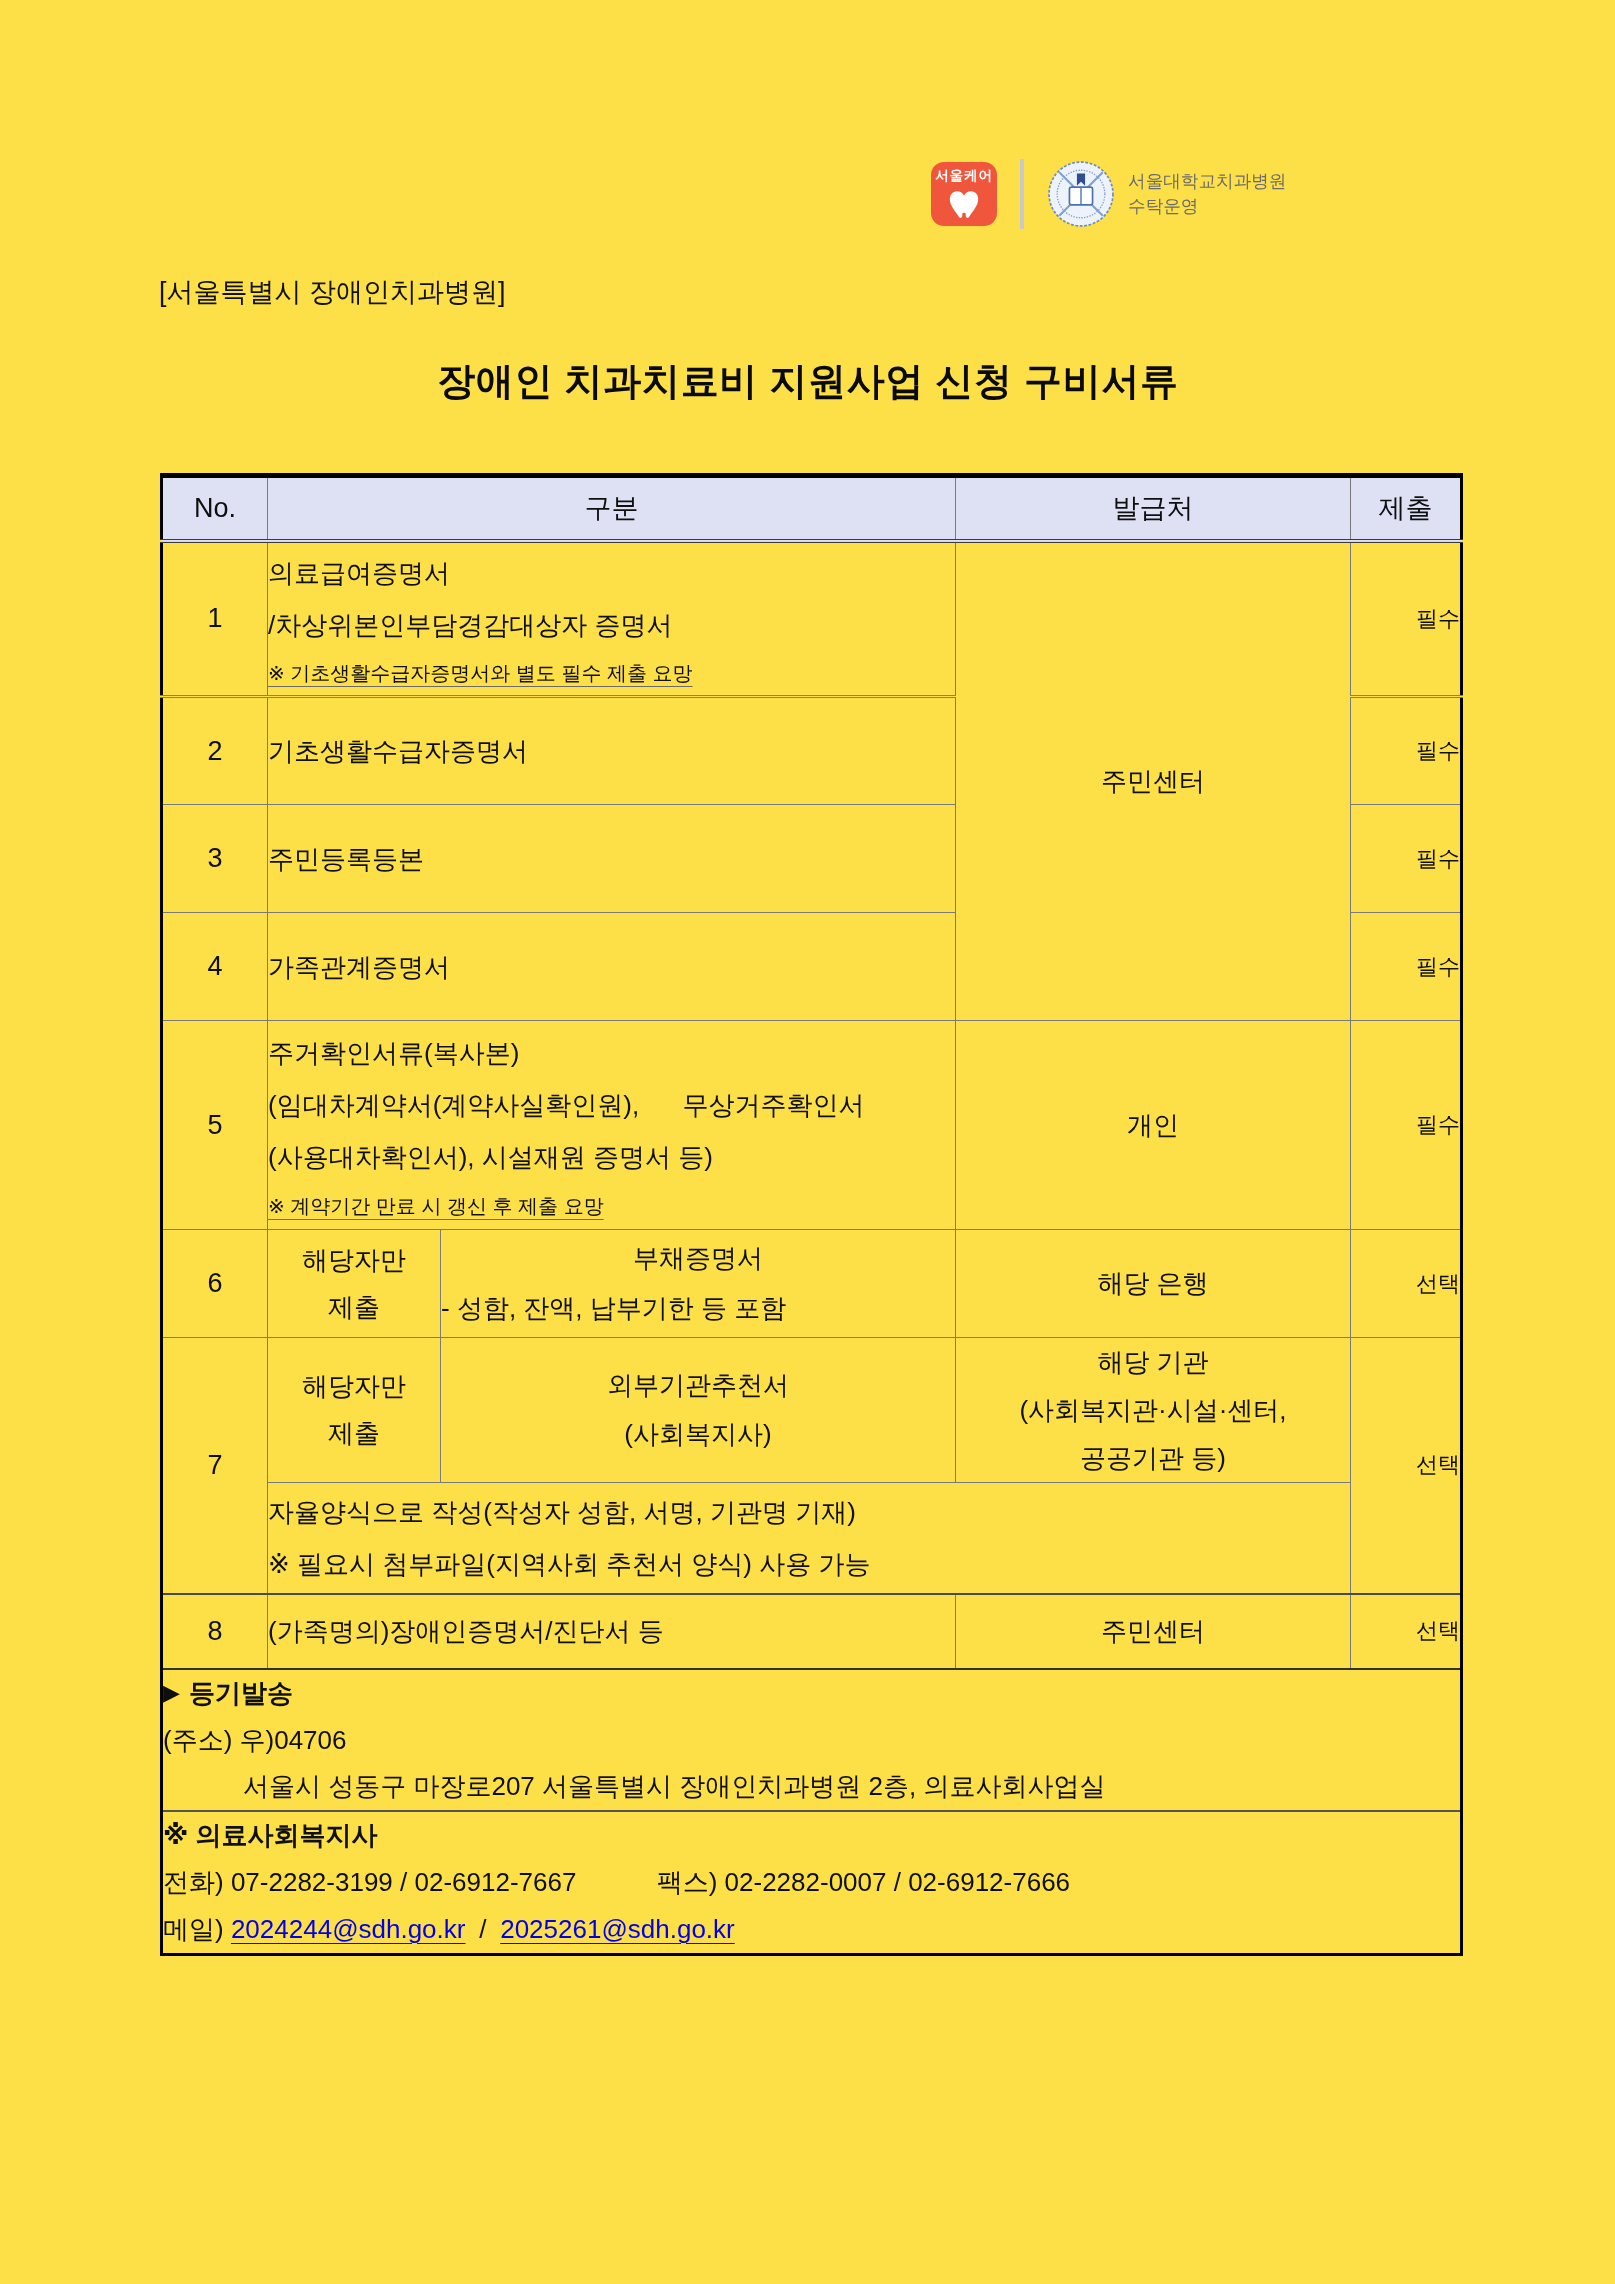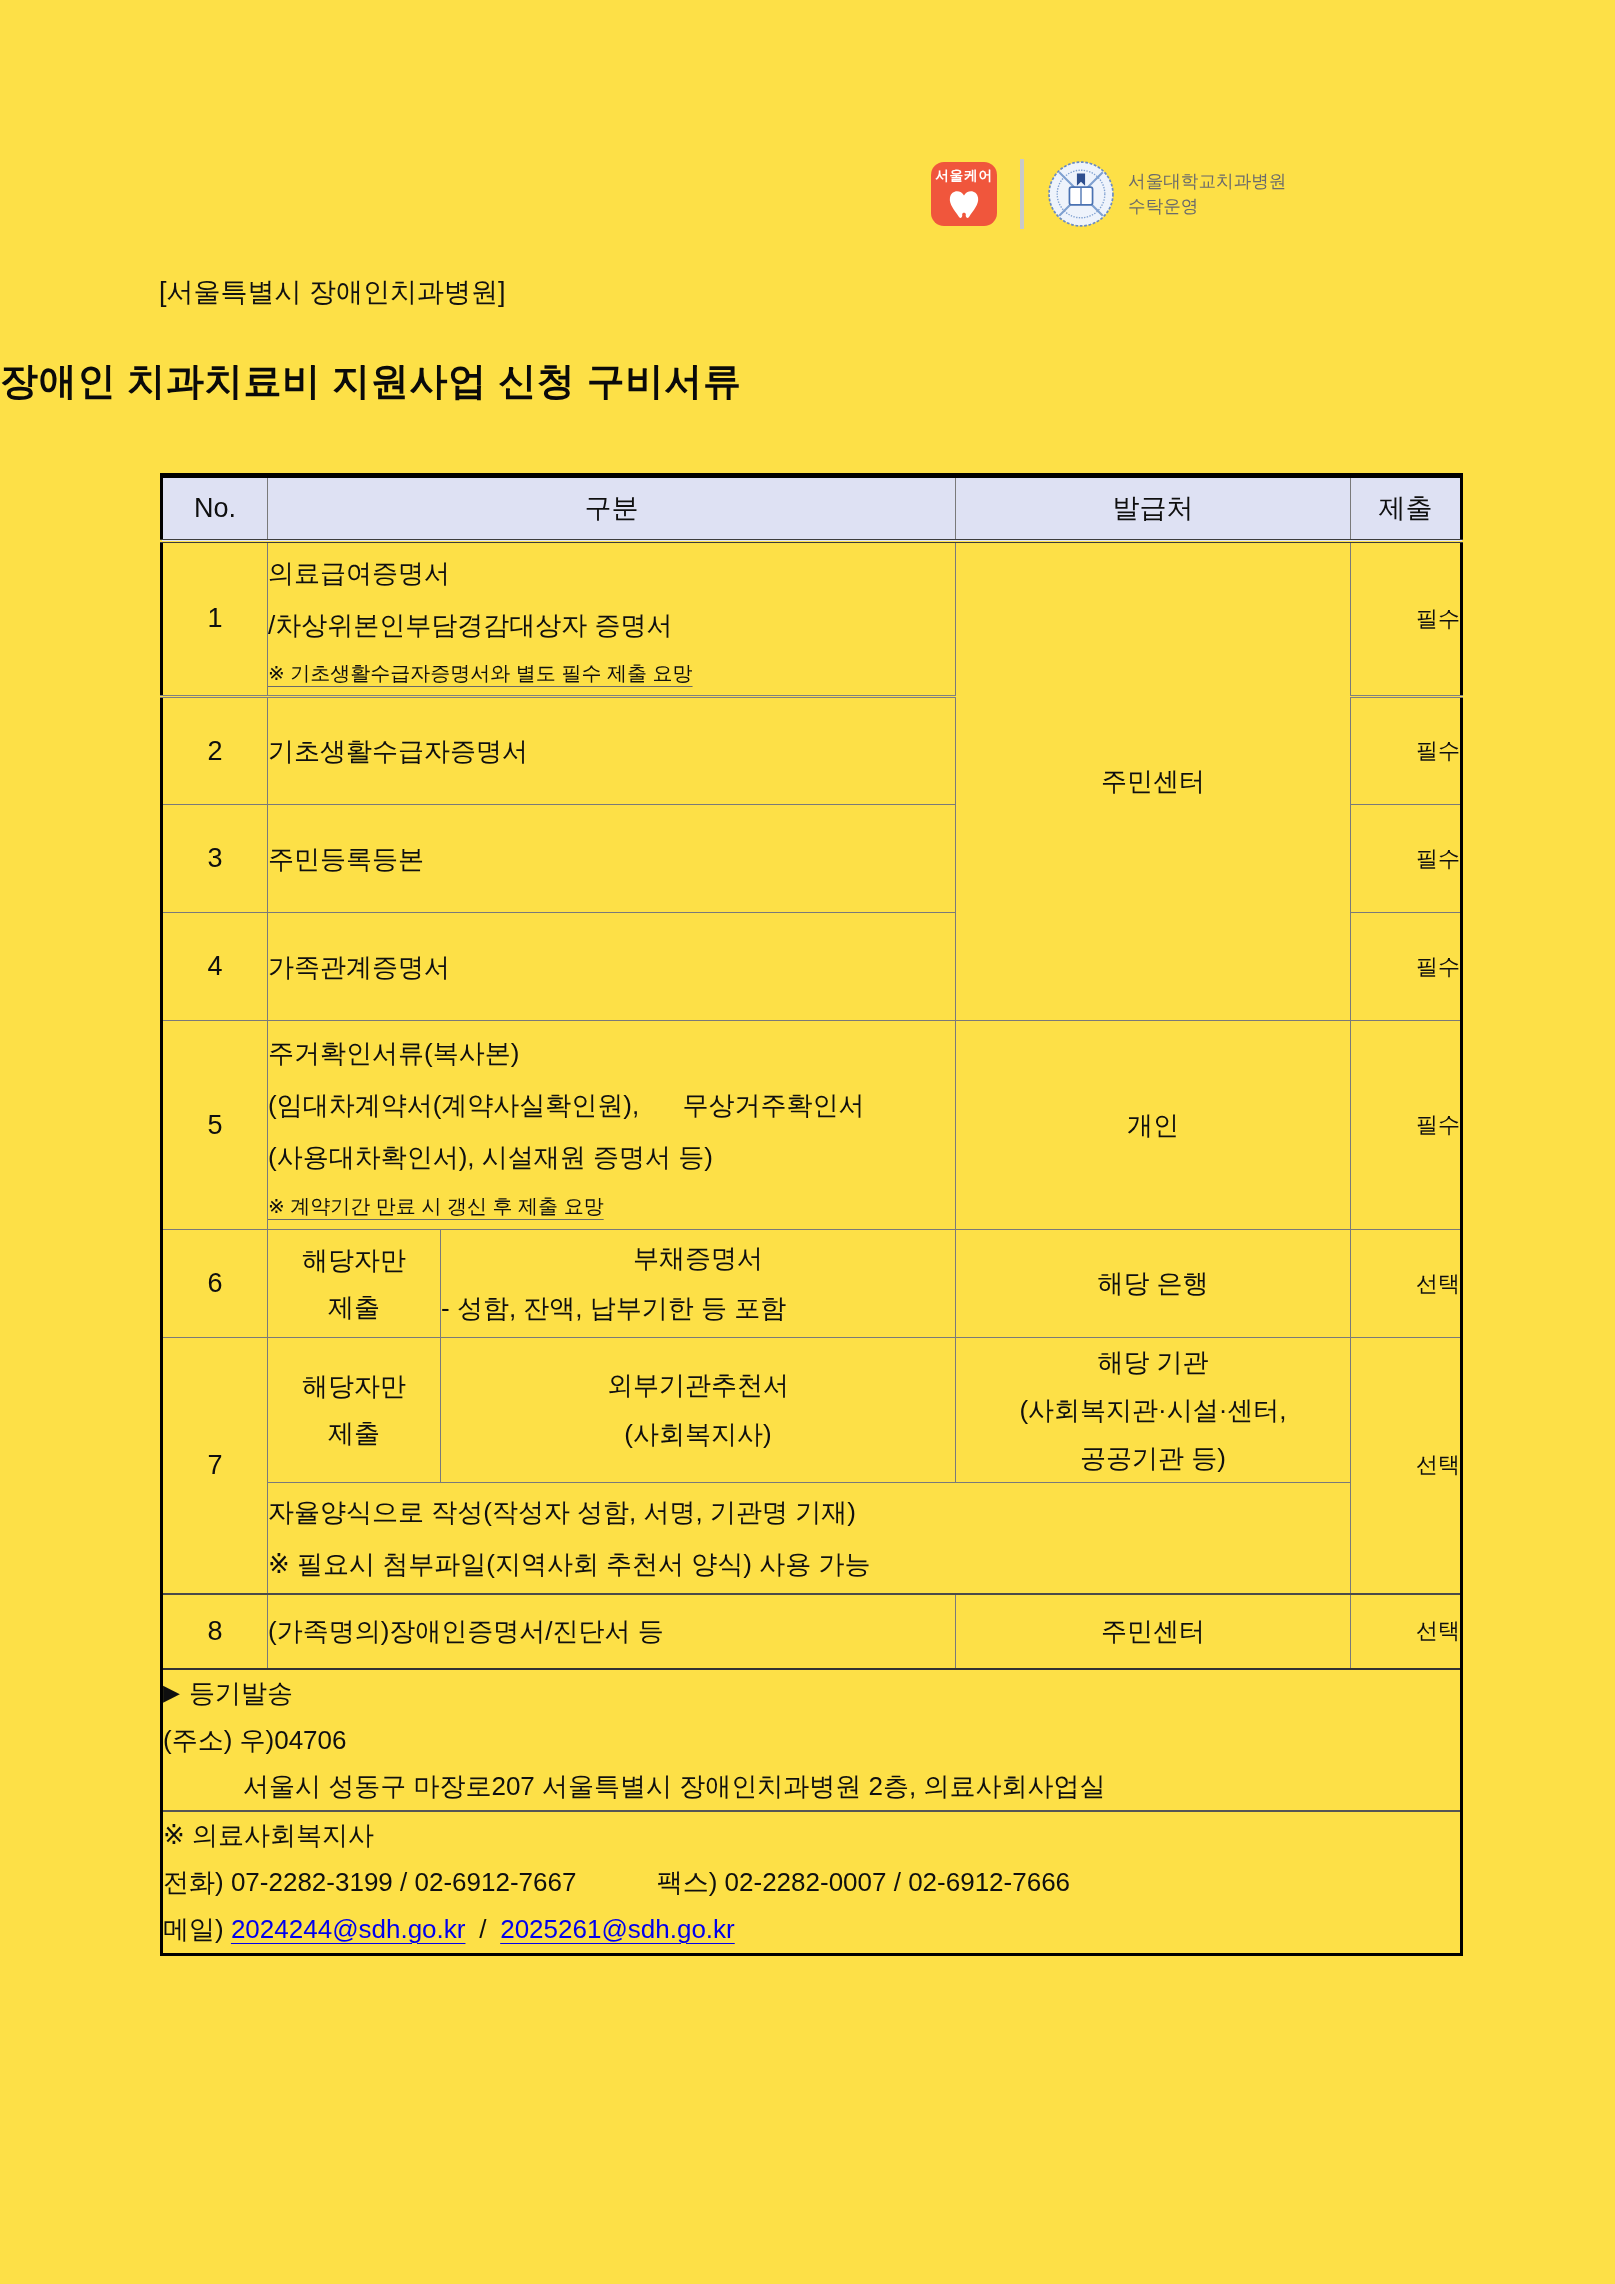--- a/index.html
+++ b/index.html
@@ -18,21 +18,21 @@
   .badge svg{width:40px;height:37px;margin-top:1.3px;}
   .logo-left-text{display:flex;flex-direction:column;justify-content:center;}
   .logo-small{font-size:17.6px;color:#595959;line-height:1.25;}
   .logo-big{font-size:34px;color:#3d3d3d;font-weight:700;line-height:1.15;letter-spacing:0.7px;}
   .logo-divider{width:3.3px;height:70px;background:#c9c9c9;margin:0 10.4px;}
   .emblem{width:68px;height:68px;flex:0 0 auto;}
   .logo-right-text{display:flex;flex-direction:column;justify-content:center;}
   .logo-right-text div{font-size:17.6px;color:#6b6b6b;line-height:1.45;}
   
   .bracket{position:absolute;left:159px;top:274px;font-size:27px;color:#111;}
-  .title{position:absolute;left:0;right:0;top:356px;margin:0;text-align:left;
+  .title{position:absolute;left:0;right:0;top:356px;margin:0;text-align:center;
          font-size:38px;font-weight:700;color:#0a0a0a;letter-spacing:0.7px;}
   
   table.doc{
     position:absolute;left:160px;top:473px;width:1301px;
     border-collapse:collapse;table-layout:fixed;
     border:3.9px solid #000;border-top-width:5.2px;
   }
   table.doc th,table.doc td{border:1.3px solid #7a7a7a;padding:0;vertical-align:middle;}
   tr.head{height:65px;}
   tr.head th{
@@ -50,21 +50,21 @@
   td.doc-cell{padding:6.5px 14.3px;}
   .doc-title{text-align:center;font-size:26px;line-height:1.9;}
   .doc-sub{text-align:left;font-size:26px;line-height:1.9;}
   tr.r1{height:156px;} tr.r2,tr.r3,tr.r4{height:108px;} tr.r5{height:209px;}
   tr.r6{height:108px;} tr.r7a{height:140px;} tr.r7b{height:111px;} tr.r8{height:75px;}
   .bb-double{border-bottom:3.3px double #808080 !important;}
   .bb-med{border-bottom:2px solid #4a4a4a !important;}
   .bb-heavy{border-bottom:2.6px solid #333 !important;}
   .bb-foot{border-bottom:2px solid #555 !important;}
   td.fbox{padding:14.3px 18px;font-size:26px;line-height:1.8;text-align:left;}
-  .fheading{font-weight:400;}
+  .fheading{font-weight:700;}
   .tri{font-size:22px;margin-right:9px;position:relative;top:-2px;}
   .indent{padding-left:80px;}
   .fax-label{margin-left:73px;}
   .mail-link{color:#0000ee;text-decoration:underline;text-underline-offset:5.2px;
              text-decoration-thickness:1.3px;cursor:pointer;}
   .slash-sep{margin:0 6.5px;}
 </style>
 </head>
 <body>
 

